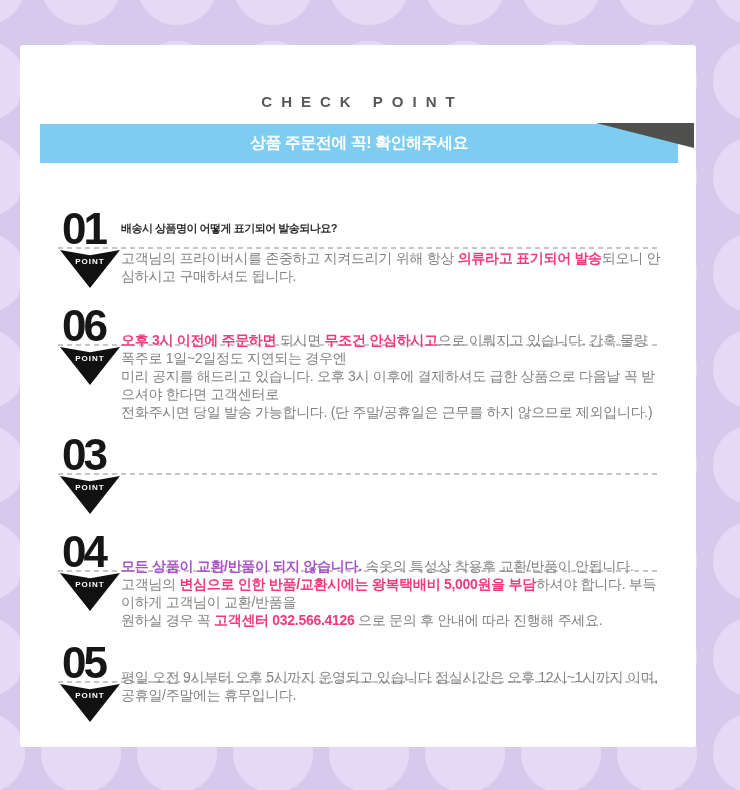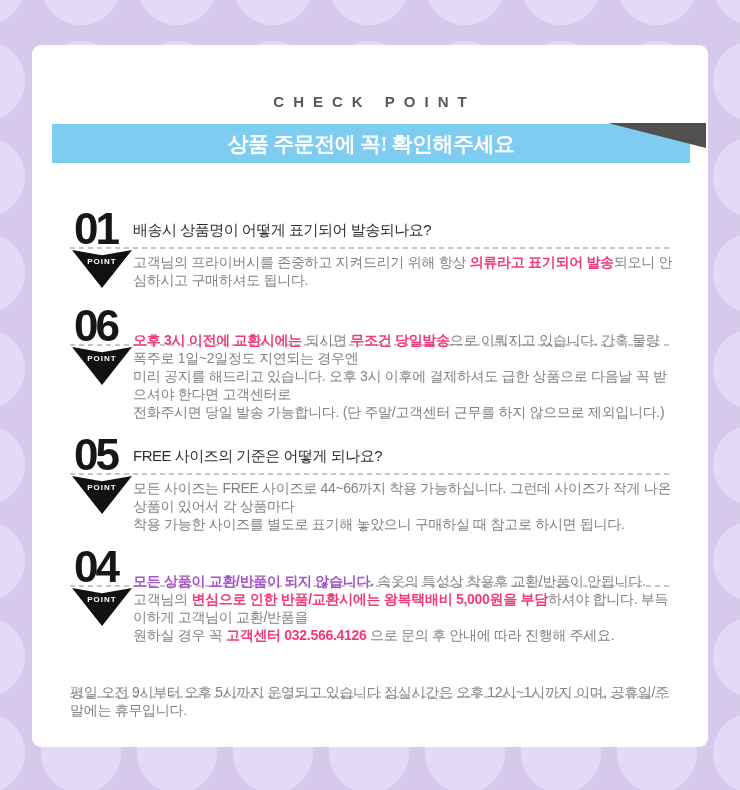--- a/index.html
+++ b/index.html
@@ -9,36 +9,36 @@
     background:#fff;
   }
   .bg{
     position:absolute;inset:0;
     background-color:var(--bg,#d7c9ec);
     background-image:radial-gradient(circle at 48px 48px, var(--dot,#e4daf5) 39.5px, transparent 40.5px);
     background-size:96px 96px;
     background-position:-63px -63px;
   }
   .card{
-    position:absolute;left:32px;top:45px;width:676px;height:702px;
-    background:#ffffff;border-radius:9px;overflow:hidden;
+    position:absolute;left:20px;top:45px;width:676px;height:702px;
+    background:#ffffff;border-radius:3px;overflow:hidden;
   }
   .check-point{
     margin-top:48px;text-align:center;
     font-size:15px;font-weight:600;letter-spacing:9px;text-indent:9px;
     color:var(--header-text,#575757);
   }
   .banner-wrap{position:relative;height:39px;margin:14px 18px 0 20px;}
   .banner-bar{
     position:absolute;left:0;top:0;width:638px;height:39px;
     background:var(--banner-bg,#7ecdf1);
     display:flex;align-items:center;justify-content:center;z-index:1;
   }
   .banner-bar span{
-    color:var(--banner-text,#ffffff);font-size:21px;font-weight:700;letter-spacing:-0.5px;font-family:Liberation Serif, serif;
+    color:var(--banner-text,#ffffff);font-size:16px;font-weight:700;letter-spacing:-0.5px;
   }
   .banner-corner{
     position:absolute;top:-1px;left:556px;width:98px;height:25px;
     background:var(--corner,#50504e);
     clip-path:polygon(0 0,100% 0,100% 100%);z-index:2;
   }
   .points{margin:45px 35px 0 38px;}
   .point{position:relative;display:flex;margin-bottom:13px;min-height:84px;justify-content:space-between;}
   .dash{
     position:absolute;left:0;right:0;top:39px;height:2px;z-index:0;
@@ -51,21 +51,21 @@
   }
   .badge{
     margin:0 0 0 2px;width:60px;height:38px;box-sizing:border-box;
     background:var(--badge-bg,#111111);
     clip-path:polygon(0 0,50% 14%,100% 0,50% 100%);
     color:var(--badge-text,#ffffff);text-align:center;
     font-size:8px;font-weight:700;letter-spacing:1px;padding-top:7px;
   }
   .point-right{flex:1;padding-top:13px;position:relative;z-index:1;}
   .title{
-    margin:0;font-size:15px;font-weight:400;
+    margin:0;font-size:11px;font-weight:700;
     color:var(--title-text,#2d2d2d);letter-spacing:-0.5px;
   }
   .body{
     margin-top:13px;font-size:14px;line-height:18px;
     color:var(--body-text,#828282);letter-spacing:-0.3px;
   }
   .seg-n{color:var(--body-text,#828282);}
   .seg-pink{color:var(--pink,#f13a7e);font-weight:700;}
   .seg-purple{color:var(--purple,#a853c6);font-weight:700;}
 </style>
@@ -101,53 +101,55 @@
 
   <div class="point">
     <div class="dash"></div>
     <div class="point-left">
       <div class="num">06</div>
       <div class="badge">
         <span>POINT</span>
       </div>
     </div>
     <div class="point-right">
-      <div class="body"><span class="seg-pink">오후 3시 이전에 교환시에는</span><span class="seg-n"> 되시면 </span><span class="seg-pink">무조건 당일발송</span><span class="seg-n">으로 이뤄지고 있습니다. 간혹 물량 폭주로 1일~2일정도 지연되는 경우엔</span><br><span class="seg-n">미리 공지를 해드리고 있습니다. 오후 3시 이후에 결제하셔도 급한 상품으로 다음날 꼭 받으셔야 한다면 고객센터로</span><br><span class="seg-n">전화주시면 당일 발송 가능합니다. (단 주말/고객센터 근무를 하지 않으므로 제외입니다.)</span></div>
+      <div class="body"><span class="seg-pink">오후 3시 이전에 주문하면</span><span class="seg-n"> 되시면 </span><span class="seg-pink">무조건 안심하시고</span><span class="seg-n">으로 이뤄지고 있습니다. 간혹 물량 폭주로 1일~2일정도 지연되는 경우엔</span><br><span class="seg-n">미리 공지를 해드리고 있습니다. 오후 3시 이후에 결제하셔도 급한 상품으로 다음날 꼭 받으셔야 한다면 고객센터로</span><br><span class="seg-n">전화주시면 당일 발송 가능합니다. (단 주말/공휴일은 근무를 하지 않으므로 제외입니다.)</span></div>
     </div>
   </div>
 
   <div class="point">
     <div class="dash"></div>
     <div class="point-left">
-      <div class="num">05</div>
+      <div class="num">03</div>
       <div class="badge">
         <span>POINT</span>
       </div>
-    </div>
-    <div class="point-right">
-      <h3 class="title">FREE 사이즈의 기준은 어떻게 되나요?</h3>
-      <div class="body"><span class="seg-n">모든 사이즈는 FREE 사이즈로 44~66까지 착용 가능하십니다. 그런데 사이즈가 작게 나온 상품이 있어서 각 상품마다</span><br><span class="seg-n">착용 가능한 사이즈를 별도로 표기해 놓았으니 구매하실 때 참고로 하시면 됩니다.</span></div>
     </div>
   </div>
 
   <div class="point">
     <div class="dash"></div>
     <div class="point-left">
       <div class="num">04</div>
       <div class="badge">
         <span>POINT</span>
       </div>
     </div>
     <div class="point-right">
       <div class="body"><span class="seg-purple">모든 상품이 교환/반품이 되지 않습니다.</span><span class="seg-n"> 속옷의 특성상 착용후 교환/반품이 안됩니다.</span><br><span class="seg-n">고객님의 </span><span class="seg-pink">변심으로 인한 반품/교환시에는 왕복택배비 5,000원을 부담</span><span class="seg-n">하셔야 합니다. 부득이하게 고객님이 교환/반품을</span><br><span class="seg-n">원하실 경우 꼭 </span><span class="seg-pink">고객센터 032.566.4126</span><span class="seg-n"> 으로 문의 후 안내에 따라 진행해 주세요.</span></div>
     </div>
   </div>
 
   <div class="point">
     <div class="dash"></div>
+    <div class="point-left">
+      <div class="num">05</div>
+      <div class="badge">
+        <span>POINT</span>
+      </div>
+    </div>
     <div class="point-right">
       <div class="body"><span class="seg-n">평일 오전 9시부터 오후 5시까지 운영되고 있습니다 점심시간은 오후 12시~1시까지 이며, 공휴일/주말에는 휴무입니다.</span></div>
     </div>
   </div>
 </div>
 
   </div>
 </div>
 
 </body></html>

